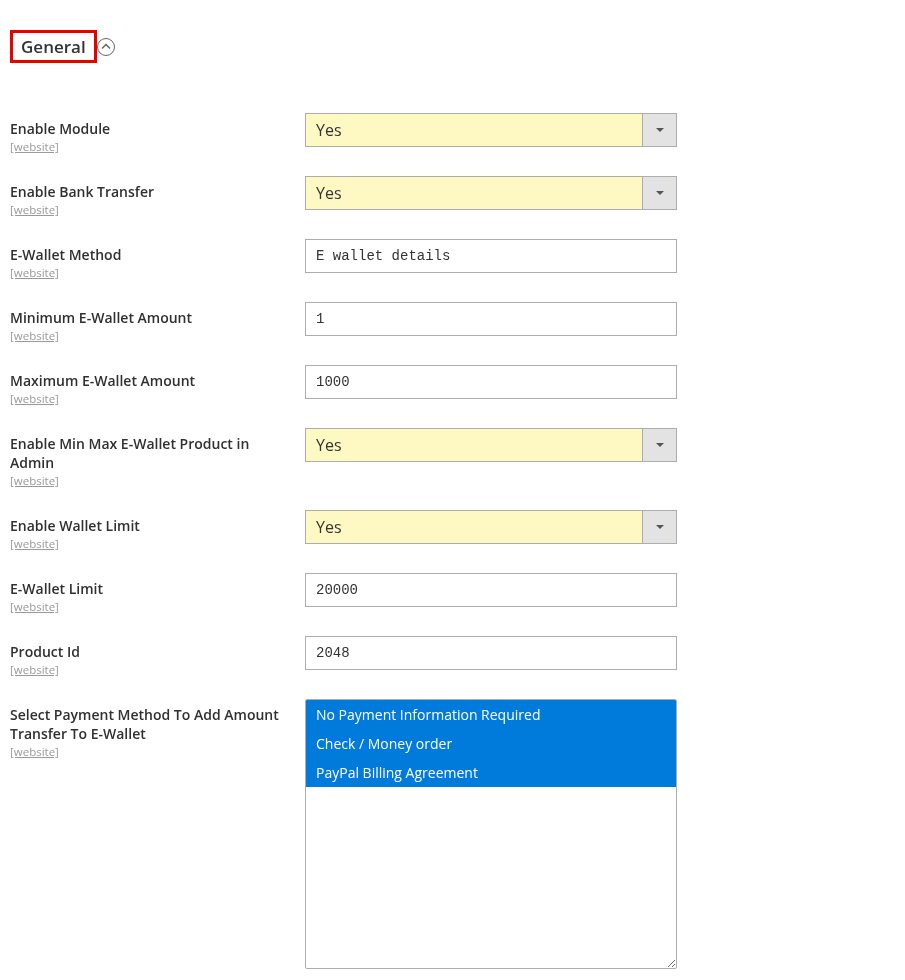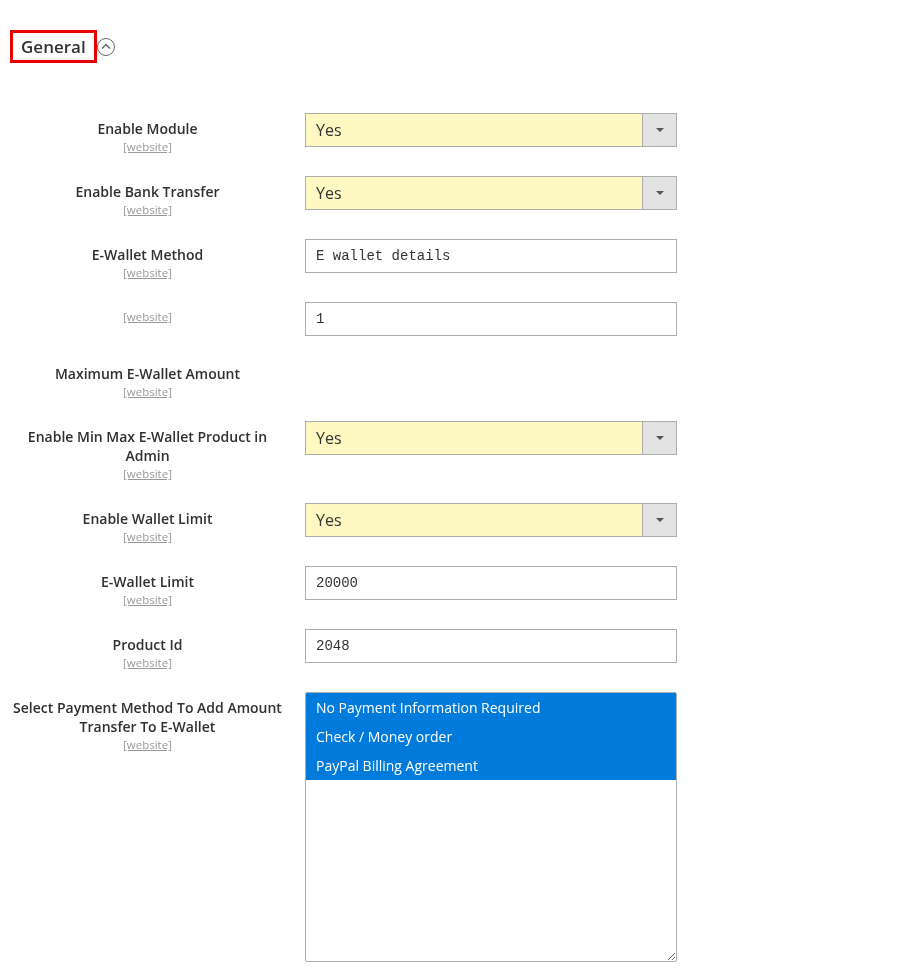--- a/index.html
+++ b/index.html
@@ -36,21 +36,21 @@
       margin-right: 5px;
     }
     .collapse-icon svg { width: 10px; height: 10px; }
     .field-row {
       display: flex;
       align-items: flex-start;
       margin-bottom: 22px;
     }
     .field-label-col {
       width: 295px;
-      text-align: center;
+      text-align: left;
       padding-right: 20px;
       padding-top: 6px;
     }
     .field-label {
       font-size: 14px;
       color: #303030;
       font-weight: 600;
     }
     .field-scope {
       font-size: 11.5px;
@@ -172,31 +172,35 @@
     <div class="field-label">E-Wallet Method</div>
     <div class="field-scope">[website]</div>
   </div>
   <div class="field-control-col">
     <input type="text" class="text-input" value="E wallet details" style="">
   </div>
 </div>
 
 <div class="field-row">
   <div class="field-label-col">
+    <div class="field-label">Minimum E-Wallet Amount</div>
     <div class="field-scope">[website]</div>
   </div>
   <div class="field-control-col">
     <input type="text" class="text-input" value="1" style="">
   </div>
 </div>
 
 <div class="field-row">
   <div class="field-label-col">
     <div class="field-label">Maximum E-Wallet Amount</div>
     <div class="field-scope">[website]</div>
+  </div>
+  <div class="field-control-col">
+    <input type="text" class="text-input" value="1000" style="">
   </div>
 </div>
 
 <div class="field-row">
   <div class="field-label-col">
     <div class="field-label">Enable Min Max E-Wallet Product in Admin</div>
     <div class="field-scope">[website]</div>
   </div>
   <div class="field-control-col">
     <div class="select-wrap">

